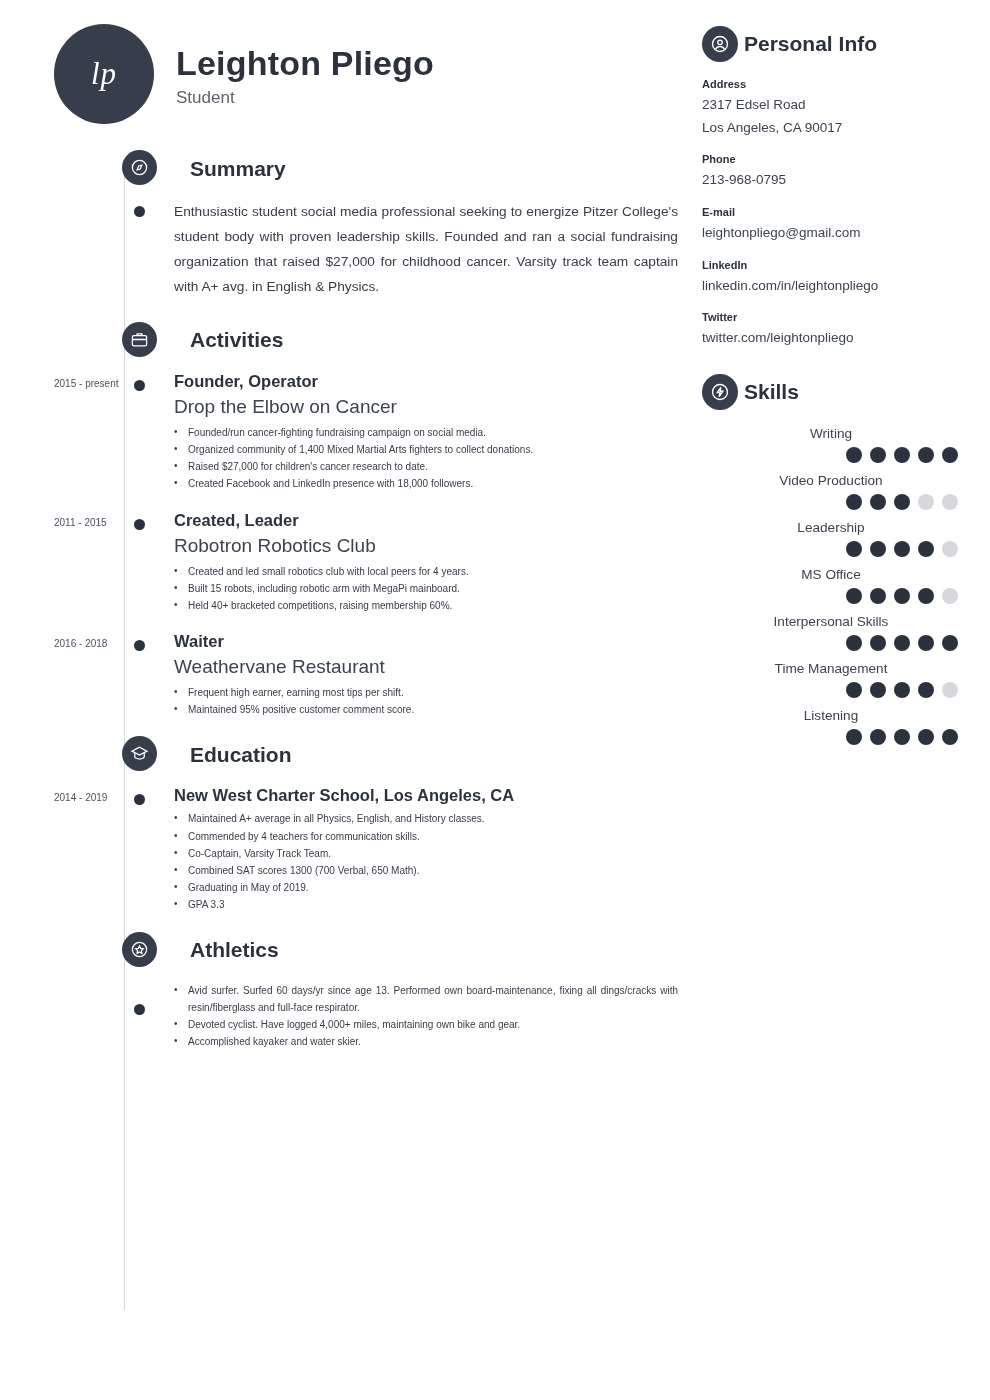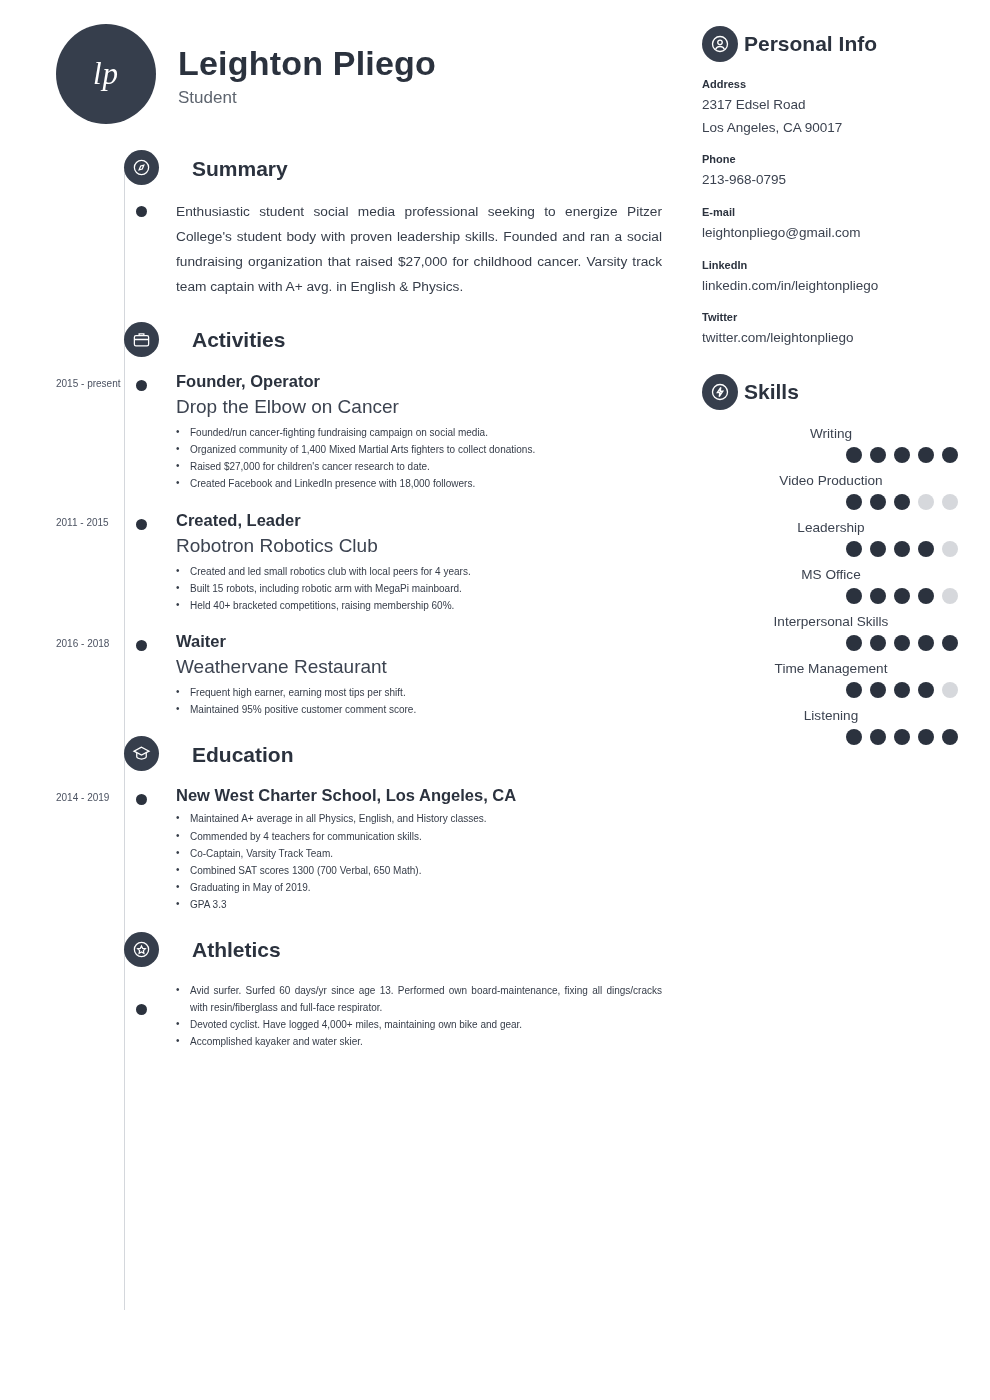--- a/index.html
+++ b/index.html
@@ -19,24 +19,24 @@
   .page {
     width: 990px;
     height: 1400px;
     position: relative;
     padding: 0;
   }
 
   
   .left-col {
     position: absolute;
-    left: 0;
+    left: 16px;
     top: 0;
     width: 690px;
-    padding: 24px 28px 0 56px;
+    padding: 24px 28px 0 38px;
   }
   .right-col {
     position: absolute;
     left: 690px;
     top: 0;
     width: 300px;
     padding: 26px 30px 0 12px;
   }
 
   

